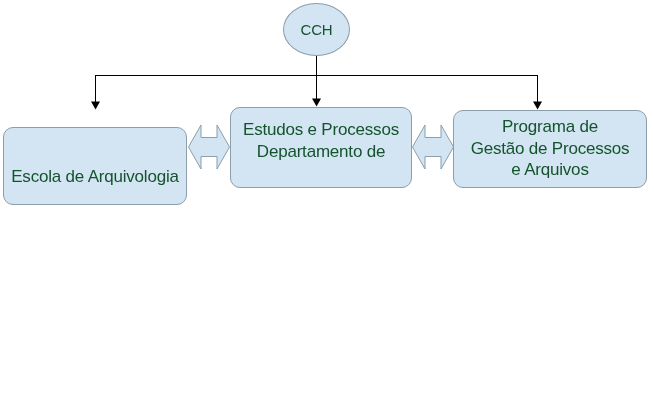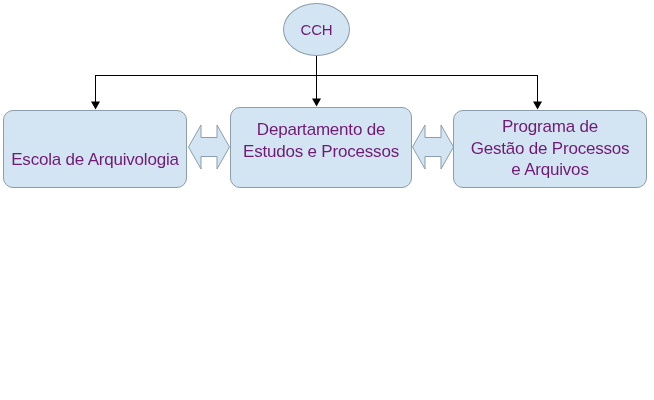--- a/index.html
+++ b/index.html
@@ -3,21 +3,21 @@
 <meta charset="utf-8">
 <style>
   html, body { margin: 0; padding: 0; background: #ffffff; }
   #canvas {
     position: relative;
     width: 654px;
     height: 400px;
     background: #ffffff;
     overflow: hidden;
     font-family: "Liberation Sans", sans-serif;
-    color: #701a75;
+    color: #14532d;
   }
   
   .ellipse-node {
     position: absolute;
     left: 283px; top: 3px;
     width: 67px; height: 53px;
     background: #d3e5f2;
     border: 1px solid #8c9dab;
     border-radius: 50%;
     box-sizing: border-box;
@@ -42,21 +42,21 @@
     border-radius: 10px;
     box-sizing: border-box;
     overflow: hidden;
     font-size: 17px;
     line-height: 21.5px;
     letter-spacing: -0.2px;
     text-align: center;
   }
   .node-box .txt { width: 100%; }
   .node-box .txt span { display: block; white-space: nowrap; }
-  #box-escola       { left: 3px;   top: 110px; width: 184px; height: 78px; }
+  #box-escola       { left: 3px;   top: 127px; width: 184px; height: 78px; }
   #box-escola .txt       { margin-top: 38px; }
   #box-departamento { left: 230px; top: 107px; width: 182px; height: 81px; }
   #box-departamento .txt { margin-top: 11px; }
   #box-programa     { left: 453px; top: 110px; width: 194px; height: 78px; text-align: center; }
   #box-programa .txt     { margin-top: 5px; height: 72px; overflow: hidden; }
   
   .lr-arrow { position: absolute; width: 42px; height: 46px; }
   #lr-arrow-1 { left: 188px; top: 124px; }
   #lr-arrow-2 { left: 412px; top: 124px; }
 </style>
@@ -88,22 +88,22 @@
       <span>Escola de Arquivologia</span>
     </div>
   </div>
 
   <svg class="lr-arrow" id="lr-arrow-1" viewBox="0 0 42 46" xmlns="http://www.w3.org/2000/svg">
     <path d="M0.5 23 L13 1 L13 13.5 L29 13.5 L29 1 L41.5 23 L29 45 L29 32.5 L13 32.5 L13 45 Z" fill="#d3e5f2" stroke="#8c9dab" stroke-width="1"></path>
   </svg>
 
   <div class="node-box" id="box-departamento">
     <div class="txt">
+      <span>Estudos e Processos</span>
       <span>Departamento de</span>
-      <span>Estudos e Processos</span>
     </div>
   </div>
 
   <svg class="lr-arrow" id="lr-arrow-2" viewBox="0 0 42 46" xmlns="http://www.w3.org/2000/svg">
     <path d="M0.5 23 L13 1 L13 13.5 L29 13.5 L29 1 L41.5 23 L29 45 L29 32.5 L13 32.5 L13 45 Z" fill="#d3e5f2" stroke="#8c9dab" stroke-width="1"></path>
   </svg>
 
   <div class="node-box" id="box-programa">
     <div class="txt">
       <span>Programa de</span>

